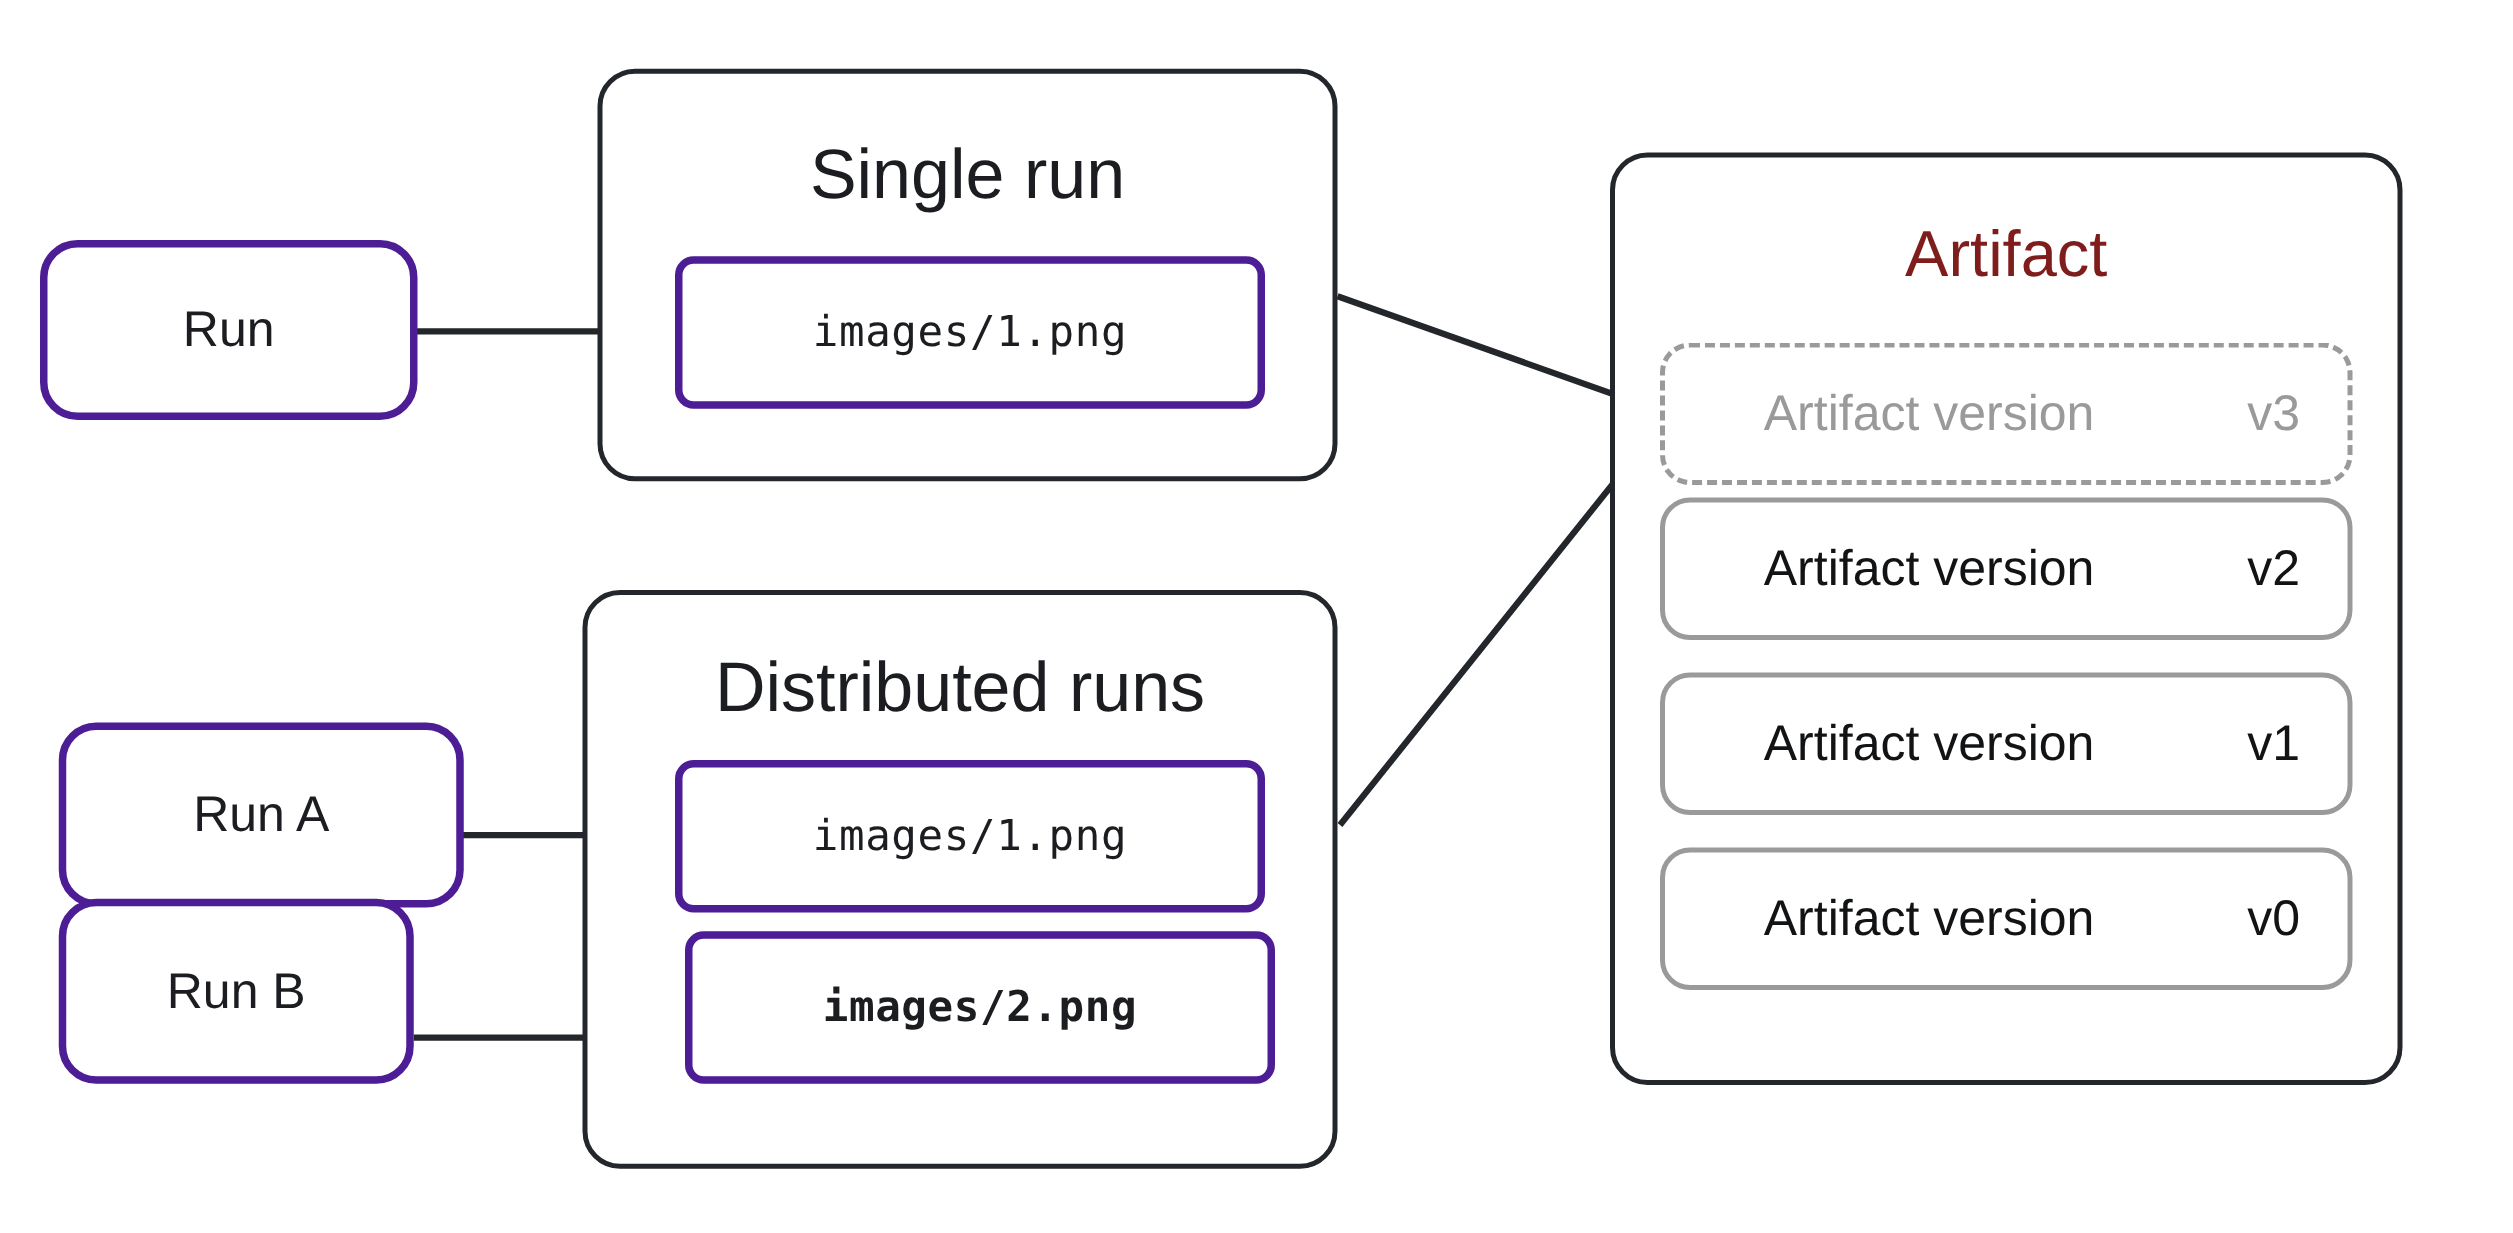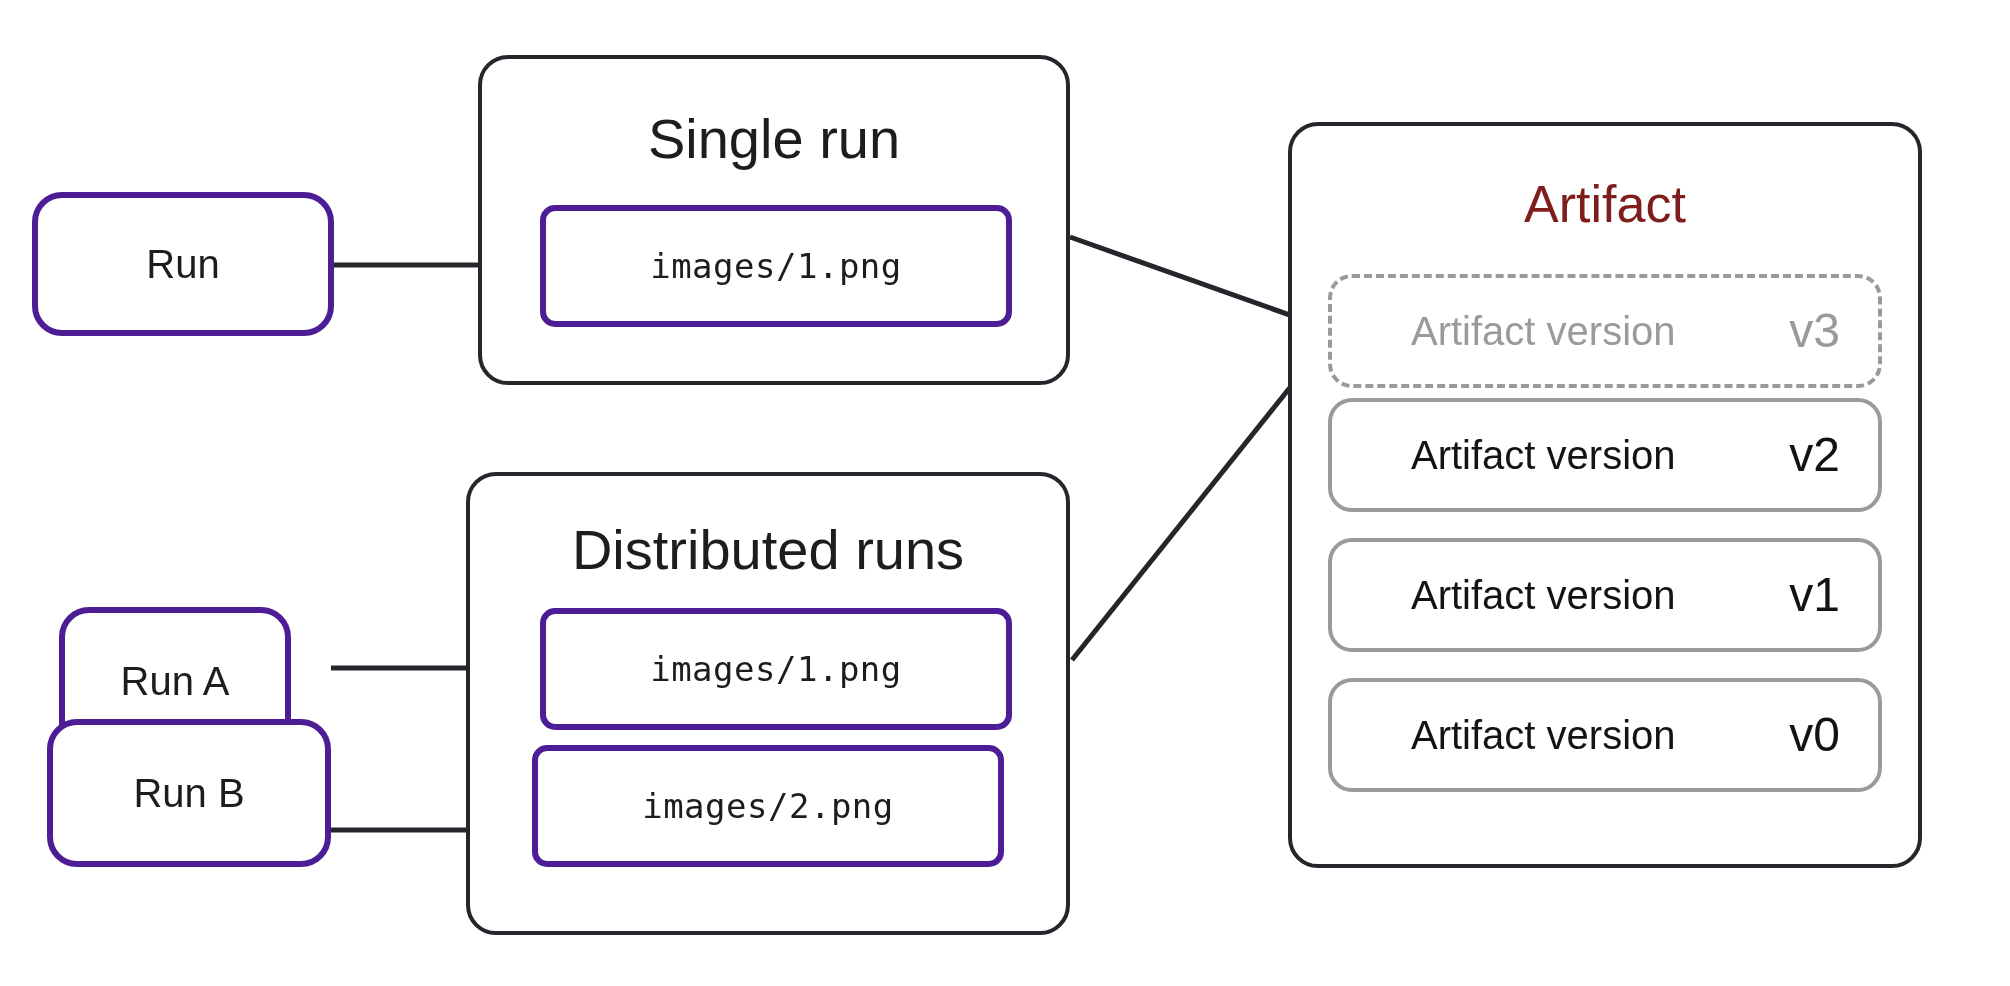--- a/index.html
+++ b/index.html
@@ -106,21 +106,21 @@
     padding: 0 38px 0 38px;
   }
   .version-row .v-name {
     font-size: 40px;
     line-height: 1;
     color: #111315;
     white-space: nowrap;
     margin-left: 41px;
   }
   .version-row .v-tag {
-    font-size: 48px;
+    font-size: 40px;
     line-height: 1;
     color: #111315;
     white-space: nowrap;
     text-align: right;
   }
 
   .version-row.pending {
     border: 4px dashed #9a9a9a;
   }
   .version-row.pending .v-name,
@@ -160,21 +160,21 @@
       <line x1="1072" y1="660" x2="1332" y2="335"></line>
 
       <polyline points="1297,300 1337,332 1291,348" stroke-width="7"></polyline>
     </g>
   </svg>
 
   <div class="node run-pill" style="left:32px; top:192px; width:302px; height:144px;">
     <span class="node-label">Run</span>
   </div>
 
-  <div class="node run-pill" style="left:59px; top:578px; width:232px; height:148px;margin-top:29px;">
+  <div class="node run-pill" style="left:47px; top:578px; width:324px; height:148px;">
     <span class="node-label">Run A</span>
   </div>
 
   <div class="node run-pill" style="left:47px; top:719px; width:284px; height:148px;">
     <span class="node-label">Run B</span>
   </div>
 
   <div class="group" style="left:478px; top:55px; width:592px; height:330px;">
     <div class="group-title" style="top:52px;">Single run</div>
   </div>
@@ -184,21 +184,21 @@
   </div>
 
   <div class="group" style="left:466px; top:472px; width:604px; height:463px;">
     <div class="group-title" style="top:46px;">Distributed runs</div>
   </div>
 
   <div class="node file-chip" style="left:540px; top:608px; width:472px; height:122px;">
     <span class="node-label">images/1.png</span>
   </div>
 
-  <div class="node file-chip" style="left:532px; top:745px; width:472px; height:122px;">
+  <div class="node file-chip" style="left:548px; top:745px; width:472px; height:122px;font-weight:bold;">
     <span class="node-label">images/2.png</span>
   </div>
 
   <div class="artifact-panel" style="left:1288px; top:122px; width:634px; height:746px;">
     <div class="artifact-title" style="top:52px;">Artifact</div>
   </div>
 
   <div class="version-row pending" style="left:1328px; top:274px; width:554px; height:114px;">
     <span class="v-name">Artifact version</span>
     <span class="v-tag">v3</span>

